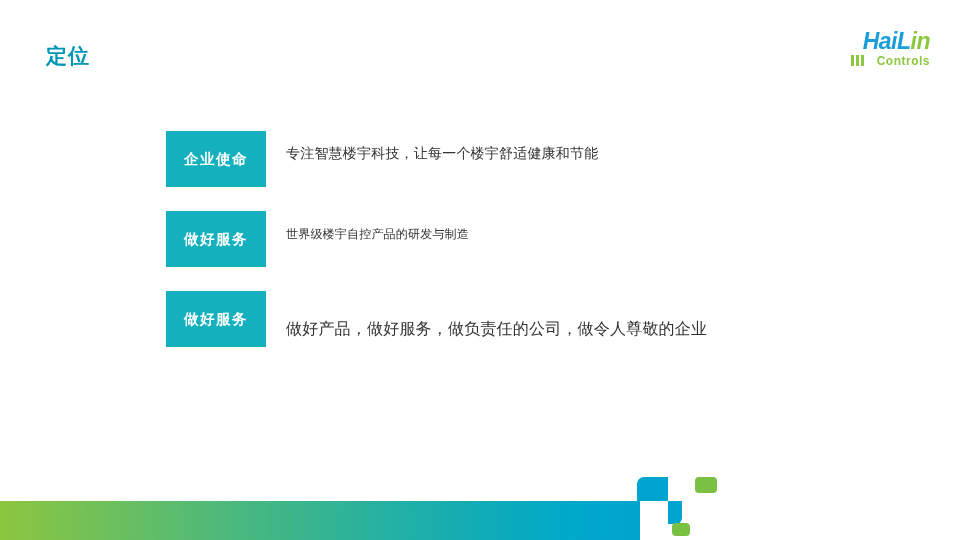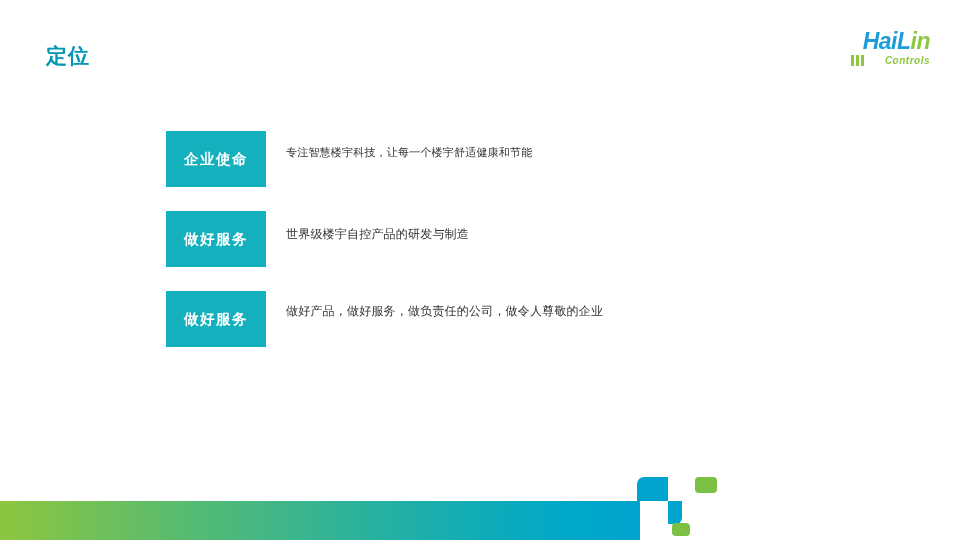--- a/index.html
+++ b/index.html
@@ -50,23 +50,22 @@
     letter-spacing: -0.5px;
     line-height: 23px;
     white-space: nowrap;
   }
   .logo-word .c1 { color: #1b9dd9; }
   .logo-word .c2 { color: #8dc63f; }
   .logo-sub {
     position: absolute;
     right: 0;
     top: 26px;
-    font-size: 10px;
-    font-weight: bold;
-    font-style: italic;
+    font-size: 12px;
+    font-weight: bold;
     color: #8dc63f;
     letter-spacing: 0.5px;
     line-height: 10px;
   }
   .logo-bars {
     position: absolute;
     right: 66px;
     top: 25px;
     display: flex;
     gap: 2px;
@@ -105,28 +104,28 @@
     font-weight: bold;
     letter-spacing: 1.5px;
     display: flex;
     align-items: center;
     justify-content: center;
   }
   .row-text {
     position: absolute;
     left: 120px;
     top: 13px;
-    font-size: 11px;
+    font-size: 14px;
     color: #333333;
     white-space: nowrap;
     letter-spacing: 0.2px;
   }
   .row-1 .row-text { top: 14px; }
   .row-2 .row-text { top: 15px; font-size: 12px; }
-  .row-3 .row-text { top: 12px; font-size: 12px; }
+  .row-3 .row-text { top: 28px; font-size: 16px; }
 
   
   .deco-bar {
     position: absolute;
     left: 0;
     bottom: 0;
     width: 640px;
     height: 39px;
     background: linear-gradient(90deg, #8dc63f 0%, #55bb72 30%, #22b0a5 62%, #00a8c8 88%, #00a5cf 100%);
   }

